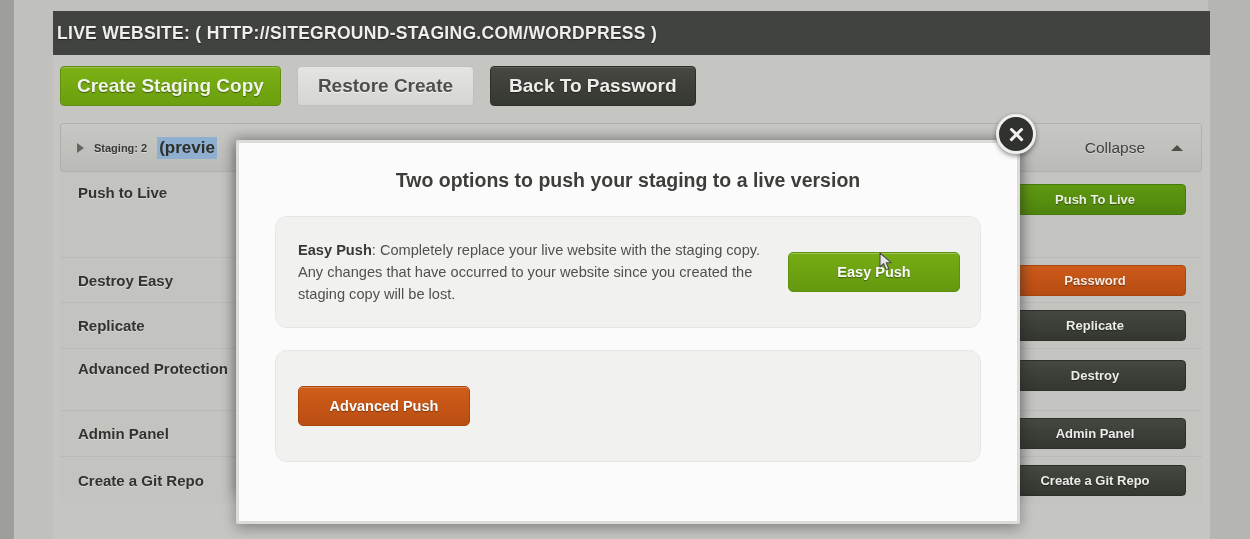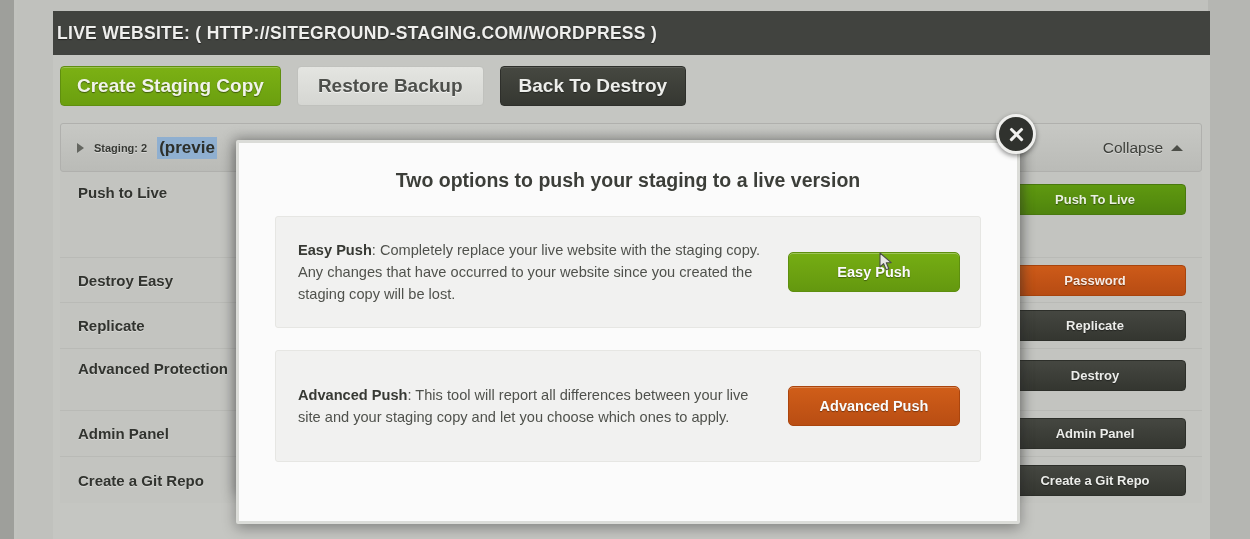--- a/index.html
+++ b/index.html
@@ -134,21 +134,21 @@
   .staging-title {
     font-size: 11px; font-weight: bold; color: #353732;
     text-shadow: 0 1px 0 rgba(255,255,255,.4);
   }
   .staging-link {
     font-size: 17px; font-weight: bold; color: #2a2c27;
     background: #8fb0d2;
     padding: 1px 2px;
   }
   .collapse {
-    display: flex; align-items: center; gap: 8px;
+    display: flex; align-items: center; gap: 26px;
     font-size: 15.5px; color: #3b3d38;
     text-shadow: 0 1px 0 rgba(255,255,255,.4);
     cursor: pointer;
   }
   .chev-up {
     width: 0; height: 0;
     border-bottom: 6px solid #4a4c46;
     border-left: 6px solid transparent;
     border-right: 6px solid transparent;
   }
@@ -222,21 +222,21 @@
     text-align: center;
     font-size: 19.5px;
     font-weight: bold;
     color: #3a3c37;
     margin-top: 26px;
   }
   .opt-card {
     margin: 0 36px;
     background: #f5f5f3;
     border: 1px solid #e9e9e6;
-    border-radius: 3px;
+    border-radius: 12px;
     display: flex;
     align-items: center;
     padding: 18px 20px 18px 22px;
   }
   .opt-card.first { margin-top: 24px; height: 112px; }
   .opt-card.second { margin-top: 22px; height: 112px; }
   .opt-text {
     flex: 1;
     font-size: 14.6px;
     line-height: 1.52;
@@ -310,22 +310,22 @@
   <div class="panel">
 
     <div class="titlebar">
       <span class="titlebar-text">LIVE WEBSITE: ( HTTP://SITEGROUND-STAGING.COM/WORDPRESS )</span>
     </div>
 
     <div class="content">
 
       <div class="toolbar">
         <button class="btn btn-green">Create Staging Copy</button>
-        <button class="btn btn-light">Restore Backup</button>
-        <button class="btn btn-dark">Back To Destroy</button>
+        <button class="btn btn-light">Restore Create</button>
+        <button class="btn btn-dark">Back To Password</button>
       </div>
 
       <div class="staging-bar">
         <div class="staging-left">
           <span class="tri-right"></span>
           <span class="staging-title">Staging: 2</span>
           <span class="staging-link">(previe</span>
         </div>
         <div class="collapse">
           <span>Collapse</span>
@@ -393,23 +393,20 @@
     <div class="modal-title">Two options to push your staging to a live version</div>
 
     <div class="opt-card first">
       <div class="opt-text">
         <b>Easy Push</b><span>: Completely replace your live website with the staging copy. Any changes that have occurred to your website since you created the staging copy will be lost.</span>
       </div>
       <button class="opt-btn green">Easy Push</button>
     </div>
 
     <div class="opt-card second">
-      <div class="opt-text">
-        <b>Advanced Push</b><span>: This tool will report all differences between your live site and your staging copy and let you choose which ones to apply.</span>
-      </div>
       <button class="opt-btn orange">Advanced Push</button>
     </div>
   </div>
 
   <div class="close-btn">
     <span class="close-x"></span>
   </div>
 
   <div class="cursor">
     <svg width="16" height="20" viewBox="0 0 16 20" xmlns="http://www.w3.org/2000/svg">

